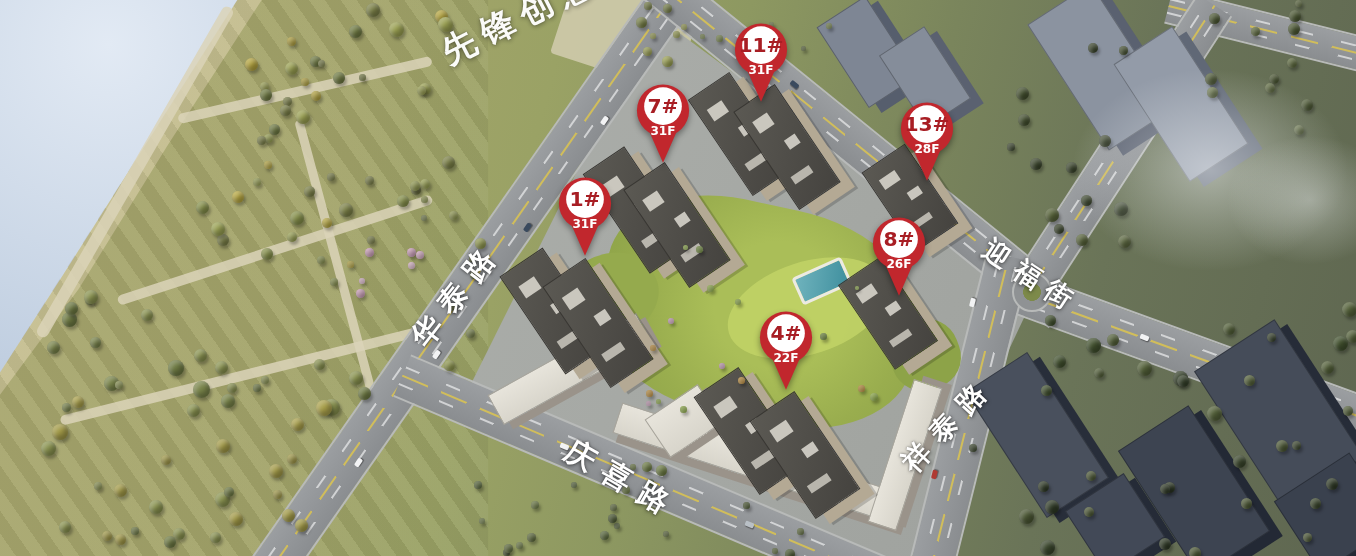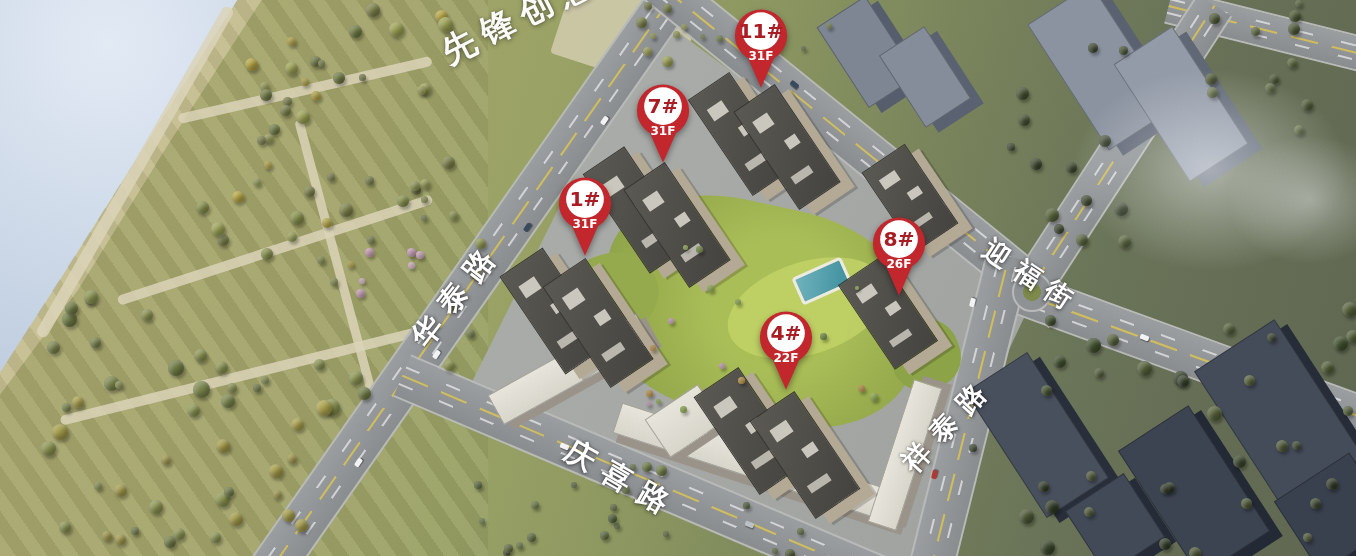--- a/index.html
+++ b/index.html
@@ -363,27 +363,34 @@
         <text x="30" y="31" text-anchor="middle" font-size="21" font-weight="bold" fill="#a81e24">1#</text>
         <text x="30" y="53" text-anchor="middle" font-size="12.5" font-weight="bold" fill="#ffffff">31F</text>
       </svg></div>
     <div class="pin" style="left: 634px; top: 83px;"><svg viewBox="0 0 60 86" width="58" height="84">
         <polygon points="15,48 45,48 30,82" fill="#c1272d"></polygon>
         <circle cx="30" cy="28" r="27" fill="#c1272d"></circle>
         <circle cx="30" cy="23.5" r="19.5" fill="#ffffff"></circle>
         <text x="30" y="31" text-anchor="middle" font-size="21" font-weight="bold" fill="#a81e24">7#</text>
         <text x="30" y="53" text-anchor="middle" font-size="12.5" font-weight="bold" fill="#ffffff">31F</text>
       </svg></div>
-    <div class="pin" style="left: 732px; top: 8px;"><svg viewBox="0 0 60 86" width="58" height="84">
+    <div class="pin" style="left: 732px; top: 22px;"><svg viewBox="0 0 60 86" width="58" height="84">
         <polygon points="15,48 45,48 30,82" fill="#c1272d"></polygon>
         <circle cx="30" cy="28" r="27" fill="#c1272d"></circle>
         <circle cx="30" cy="23.5" r="19.5" fill="#ffffff"></circle>
         <text x="30" y="31" text-anchor="middle" font-size="21" font-weight="bold" fill="#a81e24">11#</text>
         <text x="30" y="53" text-anchor="middle" font-size="12.5" font-weight="bold" fill="#ffffff">31F</text>
       </svg></div>
+    <div class="pin" style="left: 898px; top: 101px;"><svg viewBox="0 0 60 86" width="58" height="84">
+        <polygon points="15,48 45,48 30,82" fill="#c1272d"></polygon>
+        <circle cx="30" cy="28" r="27" fill="#c1272d"></circle>
+        <circle cx="30" cy="23.5" r="19.5" fill="#ffffff"></circle>
+        <text x="30" y="31" text-anchor="middle" font-size="21" font-weight="bold" fill="#a81e24">13#</text>
+        <text x="30" y="53" text-anchor="middle" font-size="12.5" font-weight="bold" fill="#ffffff">28F</text>
+      </svg></div>
     <div class="pin" style="left: 870px; top: 216px;"><svg viewBox="0 0 60 86" width="58" height="84">
         <polygon points="15,48 45,48 30,82" fill="#c1272d"></polygon>
         <circle cx="30" cy="28" r="27" fill="#c1272d"></circle>
         <circle cx="30" cy="23.5" r="19.5" fill="#ffffff"></circle>
         <text x="30" y="31" text-anchor="middle" font-size="21" font-weight="bold" fill="#a81e24">8#</text>
         <text x="30" y="53" text-anchor="middle" font-size="12.5" font-weight="bold" fill="#ffffff">26F</text>
       </svg></div>
     <div class="pin" style="left: 757px; top: 310px;"><svg viewBox="0 0 60 86" width="58" height="84">
         <polygon points="15,48 45,48 30,82" fill="#c1272d"></polygon>
         <circle cx="30" cy="28" r="27" fill="#c1272d"></circle>

